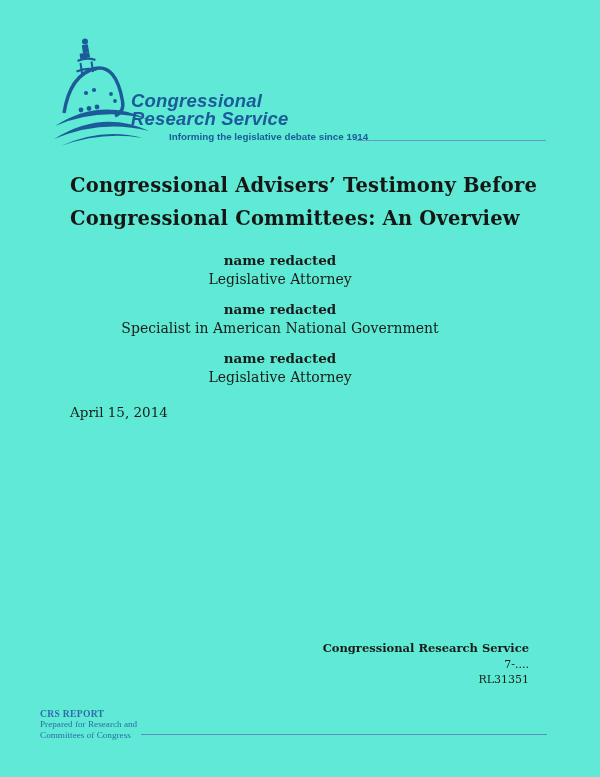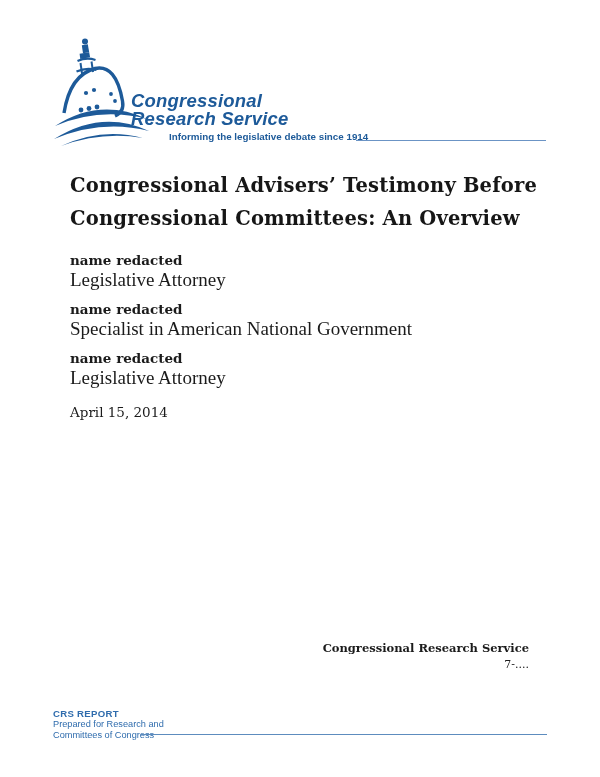--- a/index.html
+++ b/index.html
@@ -1,20 +1,20 @@
 <!DOCTYPE html>
 <html><head>
 <meta charset="utf-8">
 <style>
   html,body{margin:0;padding:0;background:#e8e8e8;}
   .page{
     position:relative;
     width:600px;height:777px;
     margin:0 auto;
-    background:#ffffff;
+    background:#5eead4;
     overflow:hidden;
     font-family:"DejaVu Serif", serif;
   }
   
   .logo-dome{position:absolute;left:54px;top:37px;width:96px;height:110px;}
   .logo-name{
     position:absolute;left:131px;top:92px;
     font-family:"Liberation Sans", sans-serif;
     font-style:italic;font-weight:800;
     font-size:18.5px;line-height:18px;letter-spacing:.2px;
@@ -32,37 +32,37 @@
     border-top:1.6px solid #6b94c5;
   }
   
   .doc-title{
     position:absolute;left:70px;top:169px;width:478px;
     font-size:19.5px;line-height:33px;font-weight:700;
     color:#161616;letter-spacing:.2px;
   }
   
   .authors{position:absolute;left:70px;top:251px;width:420px;}
-  .author{margin-bottom:11px;}
+  .author{margin-bottom:11px;text-align:center;}
   .author .name{font-weight:700;font-size:13.5px;line-height:19px;color:#1b1b1b;}
-  .author .role{font-weight:400;font-size:19px;line-height:19px;color:#1b1b1b;font-family:Liberation Serif, serif;}
+  .author .role{font-weight:400;font-size:14px;line-height:19px;color:#1b1b1b;}
   .doc-date{
     position:absolute;left:70px;top:403px;
     font-size:13.5px;line-height:19px;color:#1b1b1b;
   }
   
   .footer-right{
     position:absolute;right:71px;top:641px;
     text-align:right;font-size:11px;line-height:15.5px;color:#1b1b1b;
   }
   .footer-right .org{font-weight:700;font-size:11.5px;text-align:right;}
   
   .footer-left{
-    position:absolute;left:53px;top:708px;
-    font-family:Liberation Sans, sans-serif;
+    position:absolute;left:40px;top:708px;
+    font-family:Liberation Serif, serif;
     font-size:9.2px;line-height:11.2px;color:#2f6cad;
   }
   .footer-left .label{font-weight:700;font-size:9.6px;letter-spacing:.3px;}
   .footer-rule{
     position:absolute;left:141px;top:734px;width:406px;height:0;
     border-top:1.5px solid #5d8cbe;
   }
 </style>
 </head>
 <body>
@@ -120,20 +120,21 @@
       <div class="name">name redacted</div>
       <div class="role">Legislative Attorney</div>
     </div>
   </div>
 
   <div class="doc-date">April 15, 2014</div>
 
   <div class="footer-right">
     <div class="org">Congressional Research Service</div>
     <div>7-....</div>
+    <div>RL31351</div>
   </div>
 
   <div class="footer-left">
     <div class="label">CRS REPORT</div>
     <div>Prepared for Research and</div>
     <div>Committees of Congress</div>
   </div>
   <div class="footer-rule"></div>
 
 </div>

